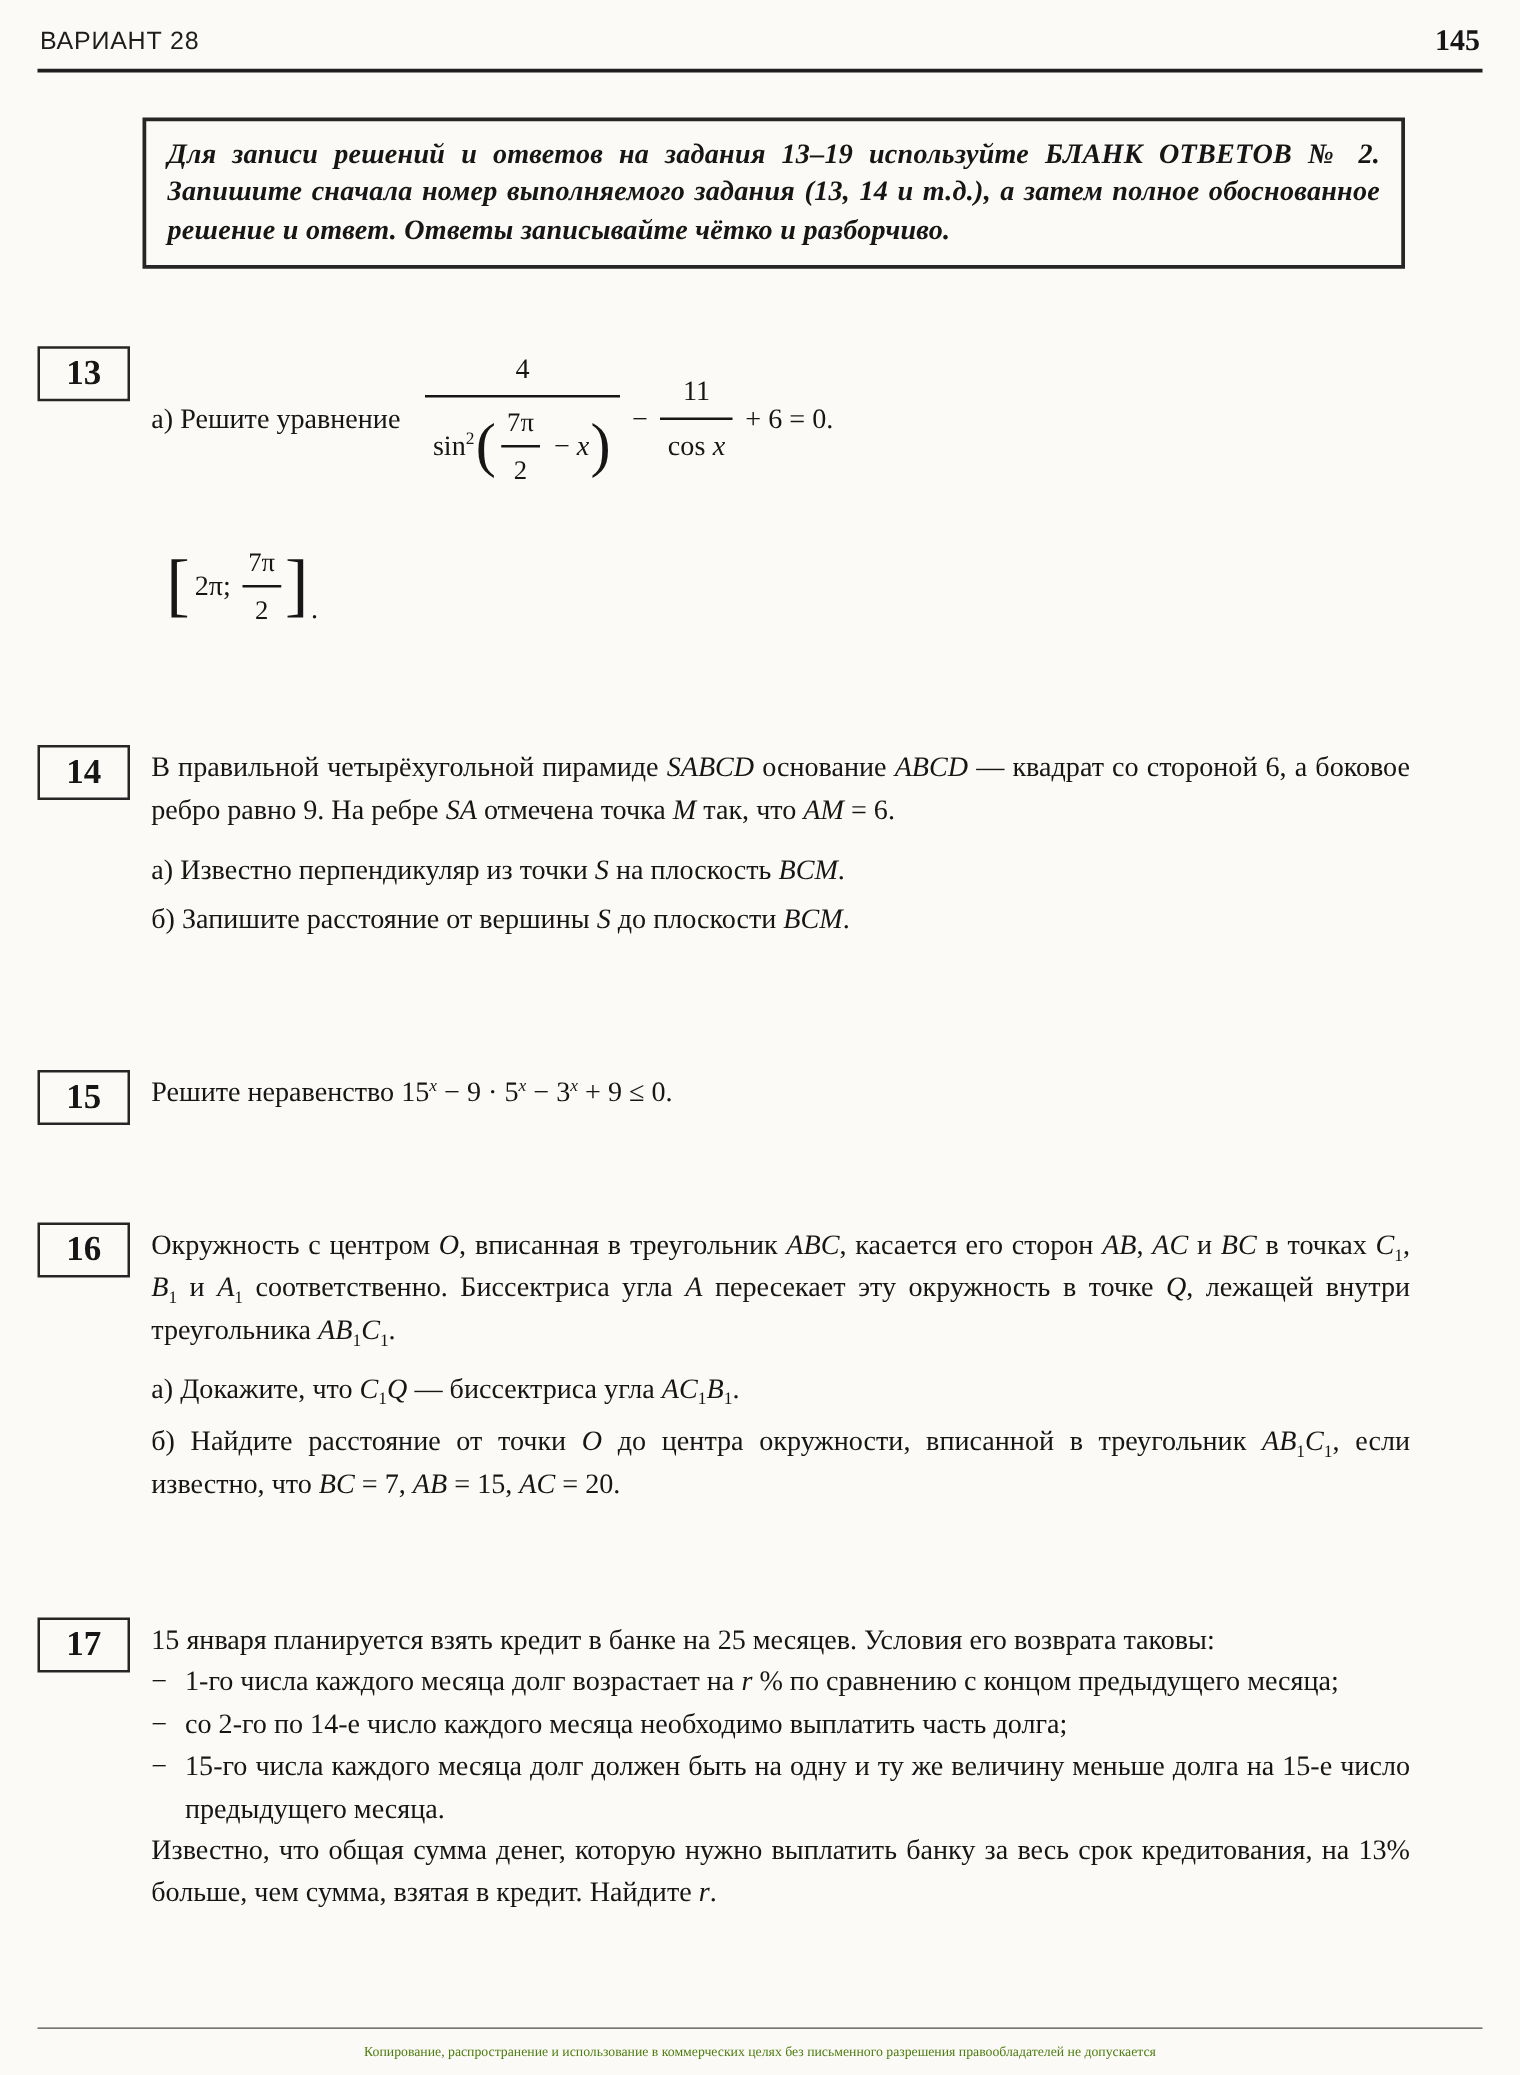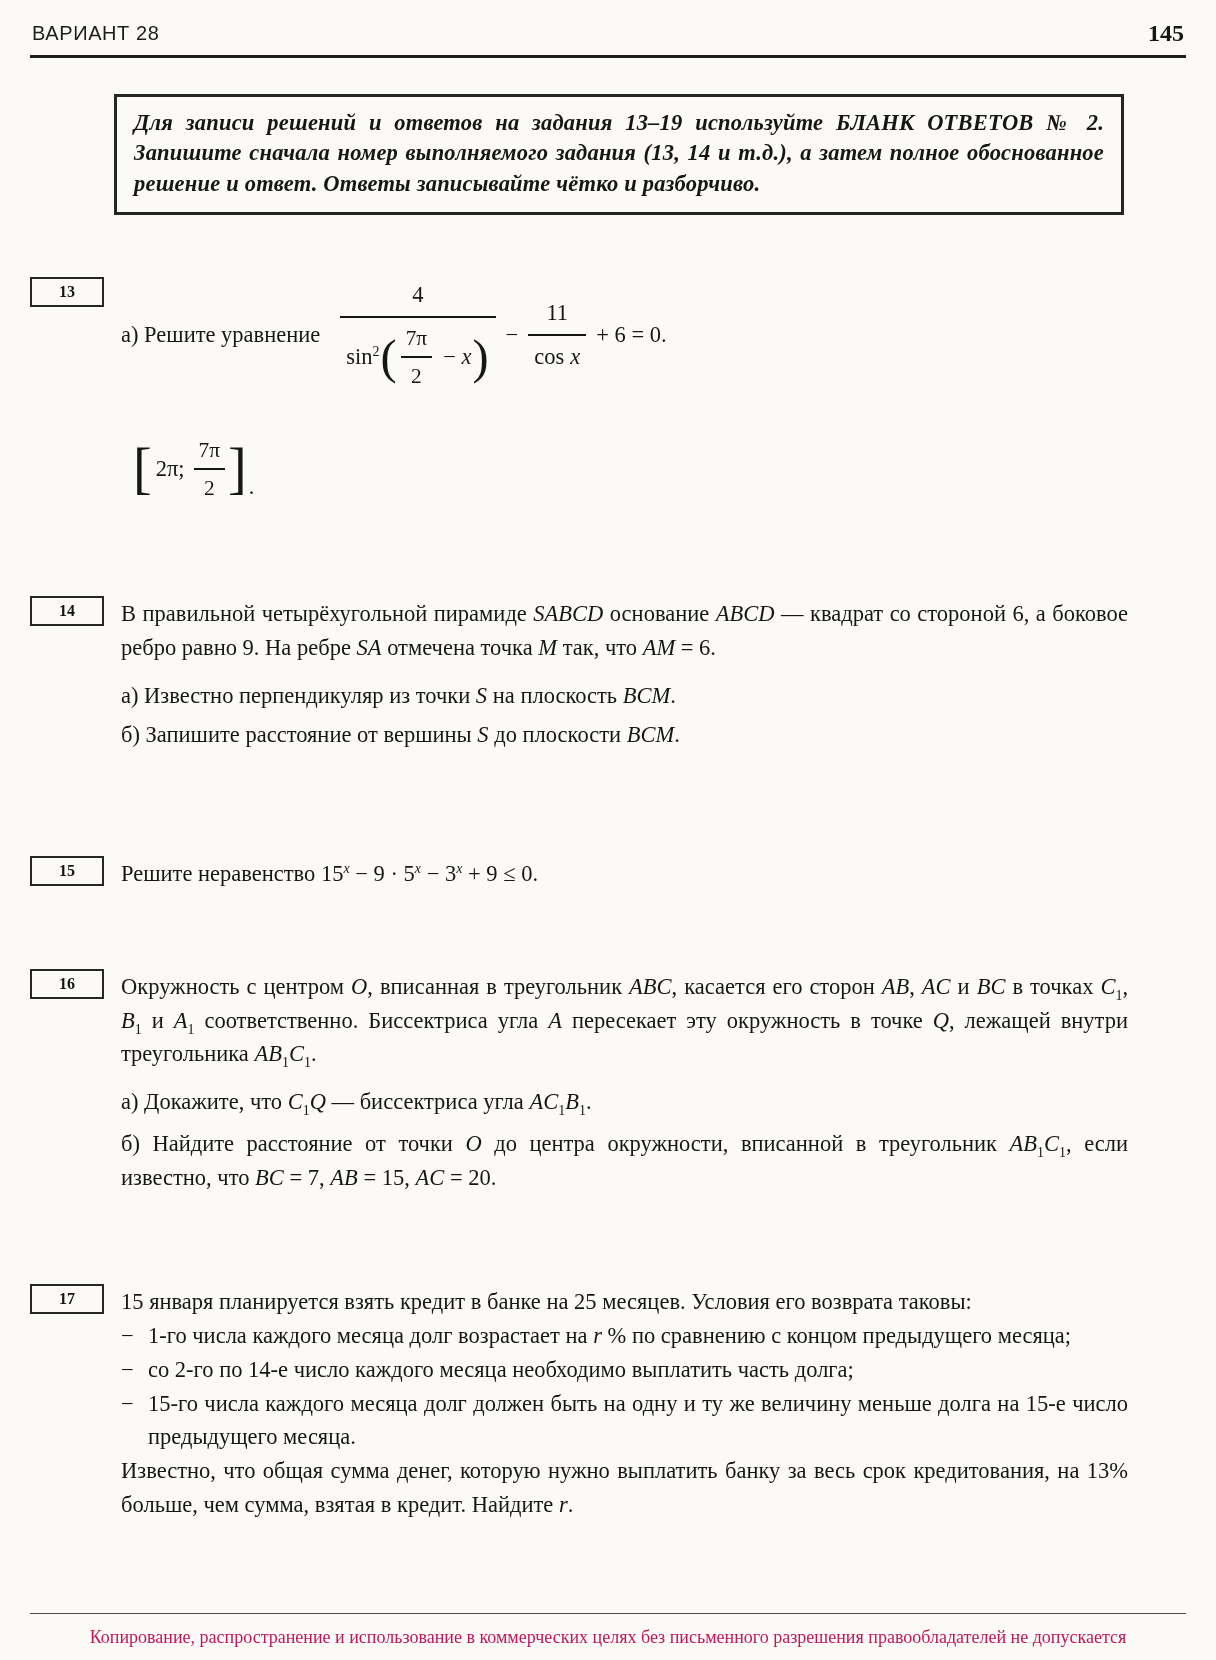--- a/index.html
+++ b/index.html
@@ -31,21 +31,21 @@
     font-size:22.5px; line-height:1.35;
     text-align:justify;
     letter-spacing:0.2px;
   }
 
   .task { display:flex; align-items:flex-start; }
   .task-num {
     flex:0 0 74px;
     border:2.5px solid #262626;
     text-align:center;
-    font-weight:bold; font-size:16px;
+    font-weight:bold; font-size:28px;
     padding:4px 0;
     margin-right:17px;
     background:#fbfaf6;
   }
   .task-body { flex:1; margin-right:58px; font-size:22.5px; line-height:1.5; padding-top:1px; }
   .para { text-align:justify; }
   .it { font-style:italic; }
   sup, sub { font-size:0.62em; line-height:0; }
 
   
@@ -76,21 +76,21 @@
   .bullet .marker { flex:0 0 27px; }
   .bullet .bullet-text { flex:1; text-align:justify; }
 
   .page-footer {
     position:absolute; left:30px; right:30px; bottom:12px;
     border-top:1px solid #4a4a4a;
     padding-top:9px;
     text-align:center;
   }
   .footer-line1 { font-weight:bold; font-size:17px; letter-spacing:0.2px; }
-  .footer-line2 { font-size:18px; margin-top:4px; color:#be185d; }
+  .footer-line2 { font-size:11px; margin-top:4px; color:#4d7c0f; }
 
   
   .mt-instr { margin-top:36px; }
   .mt-t13 { margin-top:62px; }
   .mt-13b { margin-top:42px; }
   .mt-t14 { margin-top:92px; }
   .mt-t15 { margin-top:104px; }
   .mt-t16 { margin-top:78px; }
   .mt-t17 { margin-top:90px; }
 </style>

